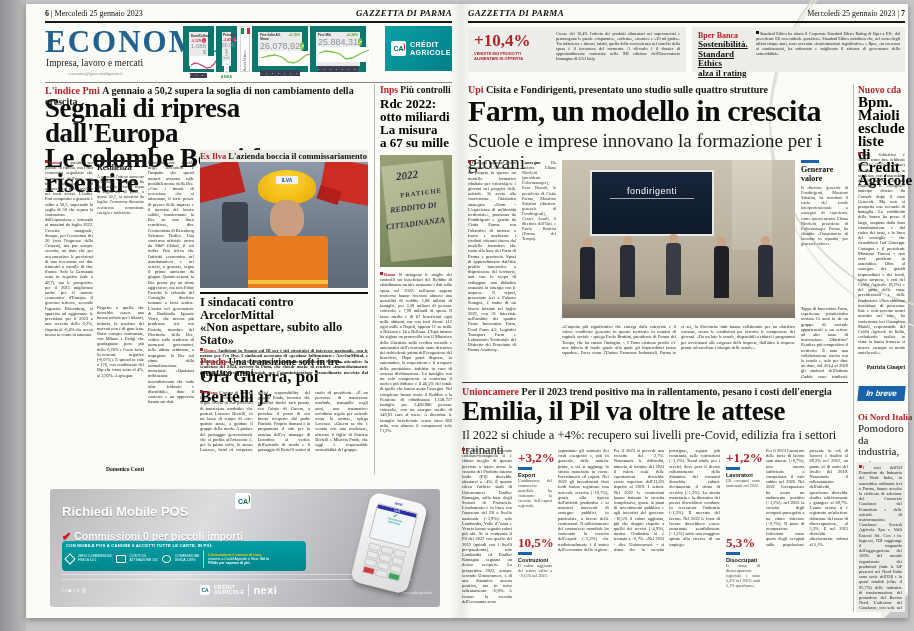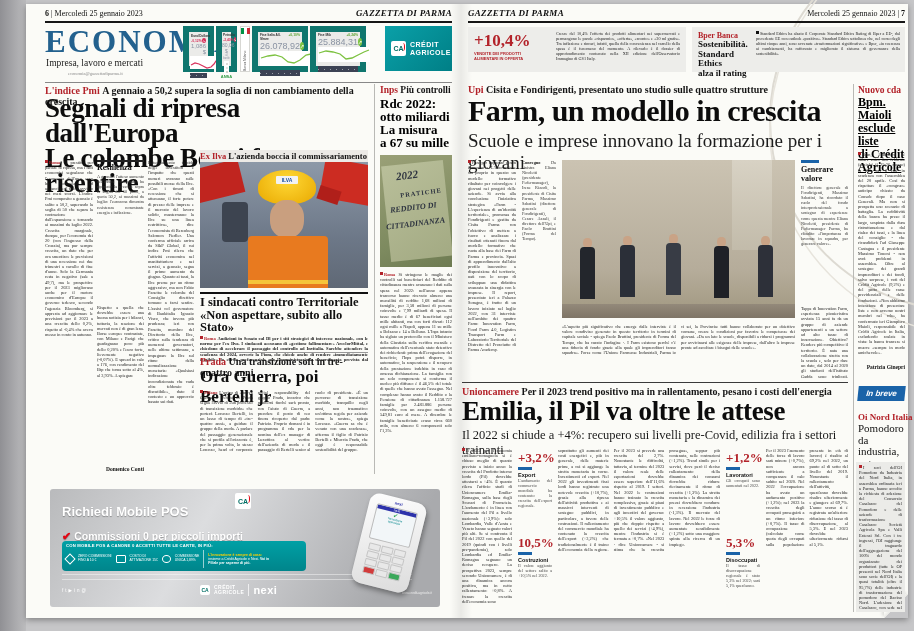--- a/index.html
+++ b/index.html
@@ -96,21 +96,21 @@
   #posMsg{color:#00858b;font-family:"Liberation Sans",sans-serif;font-size:2.8px;text-align:center;line-height:3.2px;}
   .greenchk{color:#2fa84f;font-size:6px;text-align:center;line-height:6px;}
   .keys{display:grid;grid-template-columns:repeat(3,1fr);grid-gap:1.5px;}
   .keys i{height:4.5px;background:#e8e8e8;border:0.5px solid #c5c5c5;border-radius:1px;}
   
   .stripBox{background:#ededea;}
   .bigPct{font-size:17px;font-weight:bold;color:#b3232a;}
   .pctLbl{font-family:"Liberation Sans",sans-serif;font-size:4px;font-weight:bold;color:#b3232a;line-height:4.6px;}
   .stripTxt{font-size:4.2px;line-height:5px;color:#222;}
   .bperT1{font-size:8px;font-weight:bold;color:#b3232a;}
-  .bperT2{font-size:9px;line-height:9.5px;font-weight:bold;color:#111;}
+  .bperT2{font-size:9px;line-height:9.5px;font-weight:bold;color:#111;text-decoration:underline;}
   #farmH{font-size:30px;font-weight:bold;letter-spacing:-.5px;color:#0c0c0c;}
   #farmDeck{font-size:19px;color:#1c1c1c;}
   .capT{font-size:4.3px;line-height:5.1px;color:#333;}
   .capT b{color:#111;}
   
   #farmPhoto{background:linear-gradient(180deg,#cbc3b2,#b5ac9a 70%,#a0977f);overflow:hidden;}
   #screen{position:absolute;background:linear-gradient(180deg,#17253a,#0e1a2c);border:2px solid #e8e8e2;color:#fff;}
   #screen .fdlogo{font-family:"Liberation Sans",sans-serif;font-size:9px;letter-spacing:.5px;color:#fff;text-align:center;}
   #screen .fdsub{height:1px;background:rgba(255,255,255,.6);margin:2px 18px 0;}
   .person{position:absolute;}
@@ -118,21 +118,21 @@
   .person .bd{width:15px;height:52px;border-radius:4px 4px 0 0;margin:-1px auto 0;}
   #farmFloor{position:absolute;left:0;right:0;bottom:0;height:14px;background:linear-gradient(180deg,#93897a,#7e7466);}
   
   #emiH{font-size:27px;font-weight:bold;letter-spacing:-.4px;color:#0c0c0c;}
   #emiDeck{font-size:12.5px;color:#1a1a1a;}
   .statN{font-size:13px;font-weight:bold;color:#b3232a;}
   .statL{font-size:5.5px;font-weight:bold;color:#111;font-family:"Liberation Sans",sans-serif;}
   .statT{font-size:4.2px;line-height:5px;color:#444;}
   .statBar{width:14px;height:3px;background:#1a63a8;margin:1px 0 2px;}
   
-  #bpmH{font-size:12px;line-height:13px;font-weight:bold;text-decoration:underline;}
+  #bpmH{font-size:15px;line-height:13px;font-weight:bold;}
   .breveBadge{background:#1a63a8;color:#fff;font-style:italic;font-weight:bold;font-size:8px;font-family:"Liberation Sans",sans-serif;
     display:flex;align-items:center;justify-content:center;transform:skewX(-6deg);}
   #breveKick{font-size:9px;font-weight:bold;color:#b3232a;}
   #breveH{font-size:11px;line-height:11.5px;color:#111;}
   #breveBody{background:#ebebe8;}
 </style>
 </head>
 <body>
 
 <div class="abs" id="edgeL"></div>
@@ -263,21 +263,21 @@
   <div class="flag" style="right:28px;top:26px;width:22px;height:14px;transform:rotate(18deg);background:#b01f1a;"></div>
   <div class="abs" style="left:22px;top:40px;width:26px;height:40px;background:#3d4450;border-radius:4px;"></div>
   <div class="helm" style="left:58px;top:8px;width:58px;height:34px;"></div>
   <div class="helmlbl" style="left:76px;top:14px;width:22px;height:8px;line-height:8px;">ILVA</div>
   <div class="face" style="left:70px;top:38px;width:34px;height:38px;"></div>
   <div class="vest" style="left:48px;top:74px;width:80px;height:52px;"></div>
 </div>
 
 <div class="abs" style="left:200px;top:292px;width:168px;border-top:2.5px solid #111;">
   <div id="arcH" style="margin-top:2px;">
-      <div>I sindacati contro Territoriale</div>
+      <div>I sindacati contro ArcelorMittal</div>
       <div>«Non aspettare, subito allo Stato»</div>
     </div>
   <div id="arcB" class="jus" style="margin-top:2px;height:26px;">
     <span class="sq"></span><span class="red">Roma</span>&nbsp;<span>Audizioni in Senato sul Dl per i siti strategici di interesse nazionale, con le norme per l'ex Ilva. I sindacati accusano di «gestione fallimentare» ArcelorMittal, e chiedono di accelerare il passaggio del controllo ad Invitalia. Sarebbe attendere la scadenza del 2024, avverte la Fiom, che chiede anche di rendere «immediatamente esigibile» la corsia preferenziale per l'amministrazione straordinaria prevista dal decreto.</span>
     
   </div>
 </div>
 
 <div class="abs rule1" style="left:200px;top:352px;width:168px;background:#999;height:0.5px;"></div>
 <div class="abs kick" style="left:200px;top:356px;width:168px;">
@@ -401,20 +401,24 @@
 <div class="abs" id="farmDeck" style="left:468px;top:130px;width:384px;">Scuole e imprese innovano la formazione per i giovani</div>
 
 <div class="abs body-t jus" style="left:468px;top:160px;width:48px;height:218px;">
   <span class="sq"></span><span>Fare per imparare e non il contrario. L'innovazione sta proprio in questo: un modello formativo ribaltato per coinvolgere i giovani nei progetti delle aziende. Si avvia alla conclusione l'iniziativa strategica «Farm - L'esperienza di un'identità territoriale», promossa da Fondirigenti e gestita da Cisita Parma con l'obiettivo di mettere a fuoco e analizzare i risultati ottenuti finora dal modello formativo che ruota alla base dei Farm di Parma e provincia. Spazi di apprendimento dall'alto profilo innovativo a disposizione del territorio, nati con lo scopo di sviluppare una didattica avanzata in sinergia con le imprese. Il report, presentato ieri a Palazzo Soragna, è frutto di un lavoro iniziato nel luglio 2022, con 31 interviste nell'ambito dei quattro Farm: Innovation Farm, Food Farm 4.0, Logistics Transport Farm e Laboratorio Territoriale del Distretto del Prosciutto di Parma Academy.</span>
 </div>
 <div class="abs capT jus" style="left:522px;top:160px;width:34px;height:218px;">
   <b class="red">Convegno</b>&nbsp;<span>Da sinistra Eliana Nicoletti (presidente Federmanager), Irene Rizzoli, la presidente di Cisita Parma, Massimo Sabatini (direttore generale di Fondirigenti), Cesare Azzali, il direttore dell'Upi, e Paolo Bruttini (Forma del Tempo).</span>
 </div>
 
 <div class="abs" id="farmPhoto" style="left:562px;top:160px;width:233px;height:158px;">
+  <div id="screen" style="left:28px;top:10px;width:120px;height:62px;">
+    <div class="fdlogo" style="margin-top:14px;">fondirigenti</div>
+    <div class="fdsub"></div>
+  </div>
   <div class="abs" style="left:170px;top:0;width:40px;height:90px;background:linear-gradient(180deg,#d8d2c4,#c2bbaa);"></div>
   <div class="person" style="left:18px;top:78px;">
       <div class="hd"></div>
       <div class="bd" style="background:#23262c;"></div>
     </div>
   <div class="person" style="left:58px;top:76px;">
       <div class="hd"></div>
       <div class="bd" style="background:#2b2f38;"></div>
     </div>
   <div class="person" style="left:104px;top:74px;">

